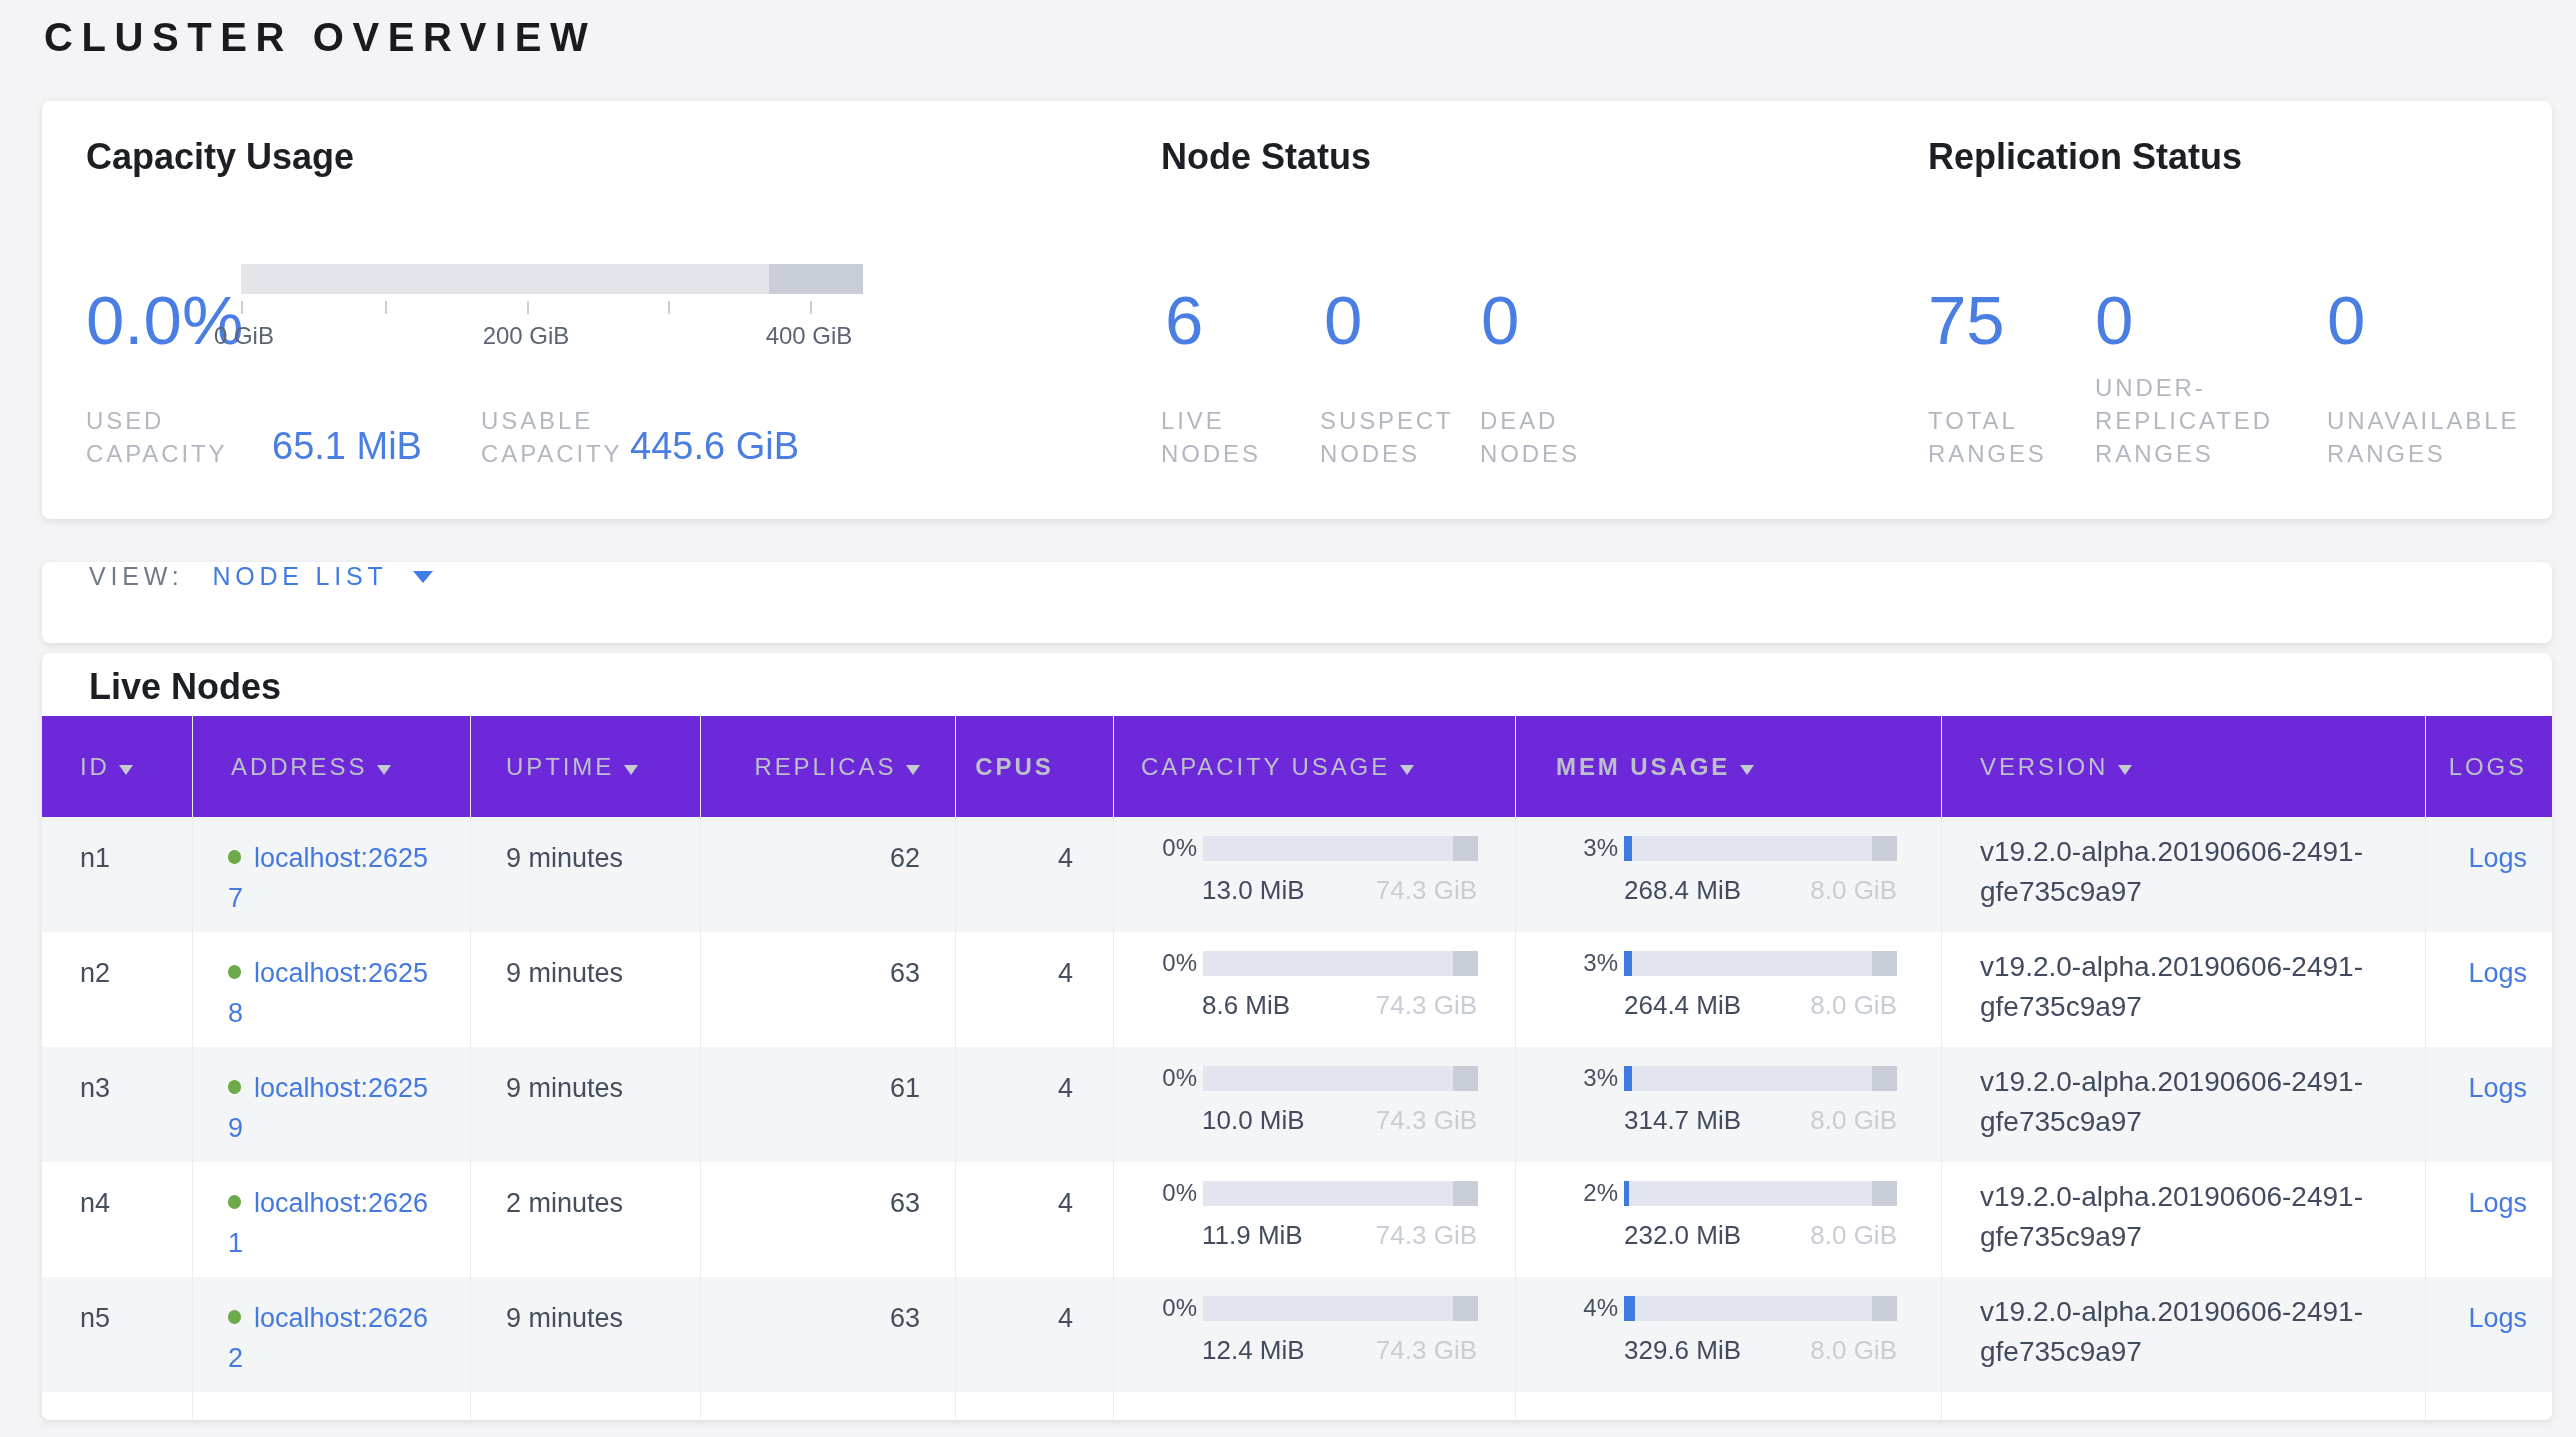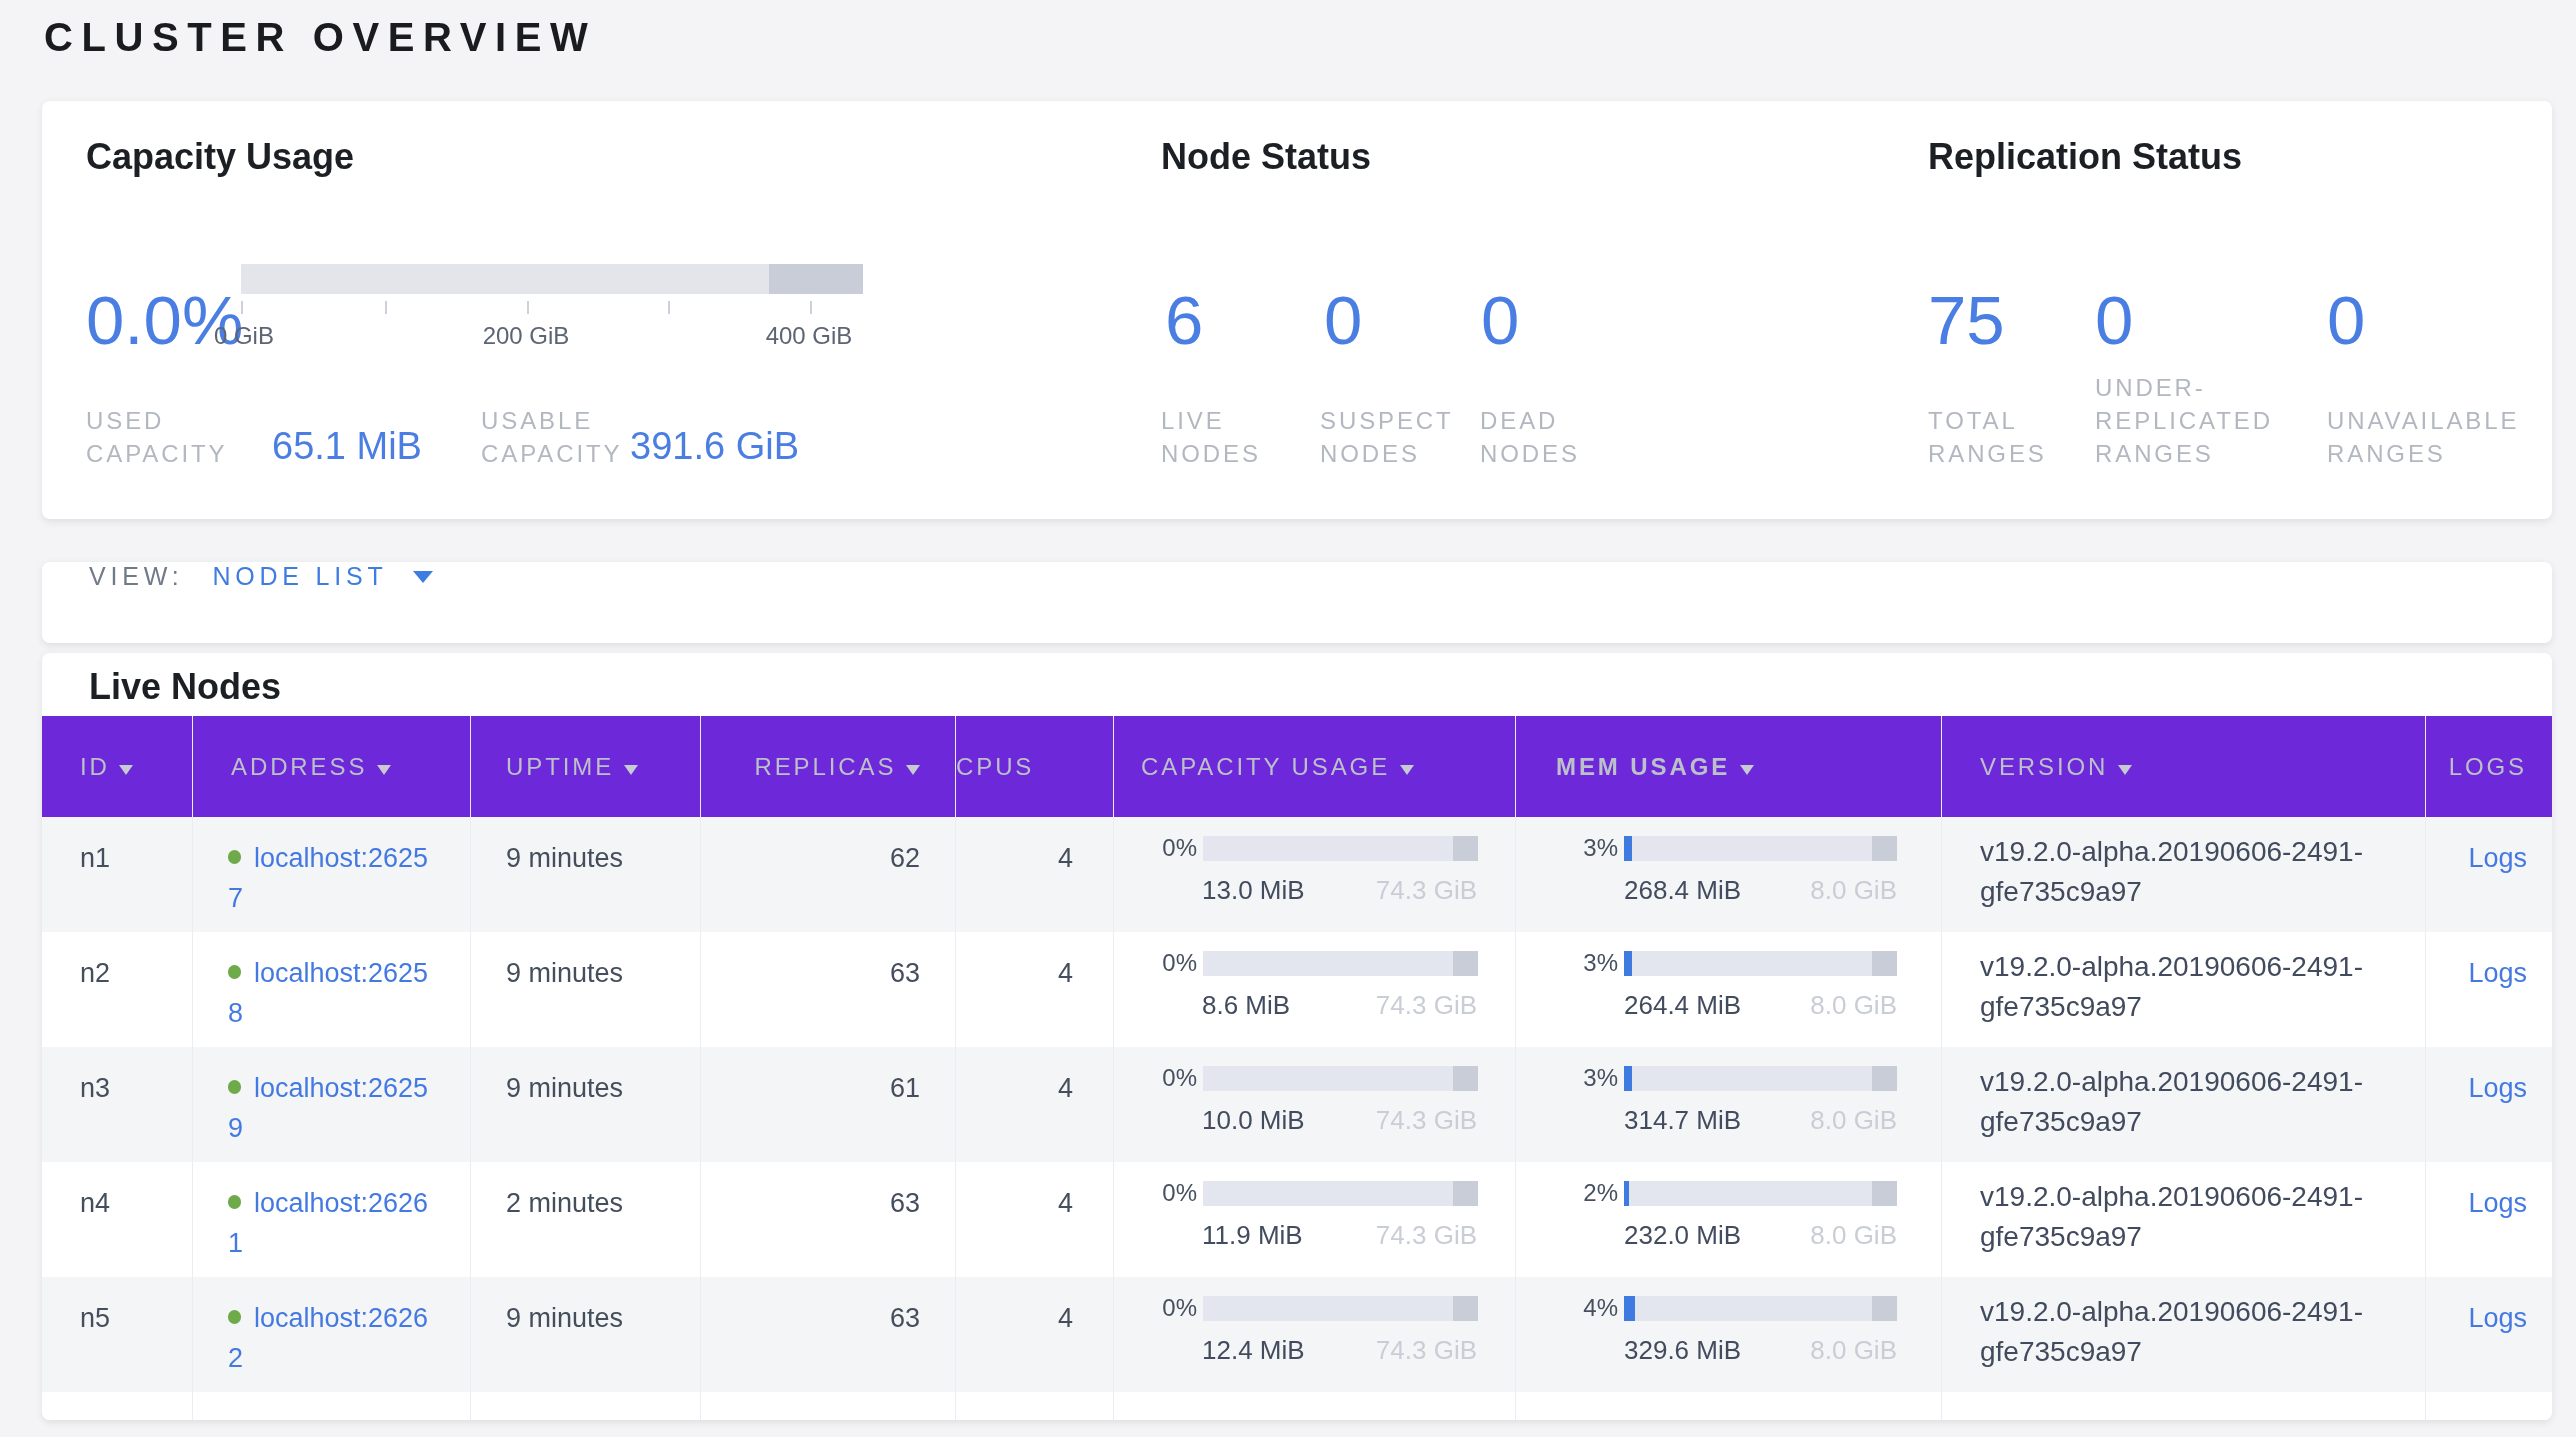--- a/index.html
+++ b/index.html
@@ -60,21 +60,21 @@
     height:101px; font-size:24px; font-weight:400; letter-spacing:2.9px; color:#bcc0c8;
     text-align:left; vertical-align:middle; background:#6d28d9; white-space:nowrap;
   }
   th + th, td + td { border-left:1.9px solid #ecedf0; }
   .sort-caret {
     display:inline-block; width:0; height:0; margin-left:9.6px;
     border-left:7.7px solid transparent; border-right:7.7px solid transparent;
     border-top:10.5px solid #c6cad1;
   }
   th.h-id{padding-left:38px;} th.h-addr{padding-left:38px;margin-left:43px;} th.h-uptime{padding-left:35px;}
-  th.h-repl{text-align:right;padding-right:35px;} th.h-cpus{text-align:left;padding-right:40px;}
+  th.h-repl{text-align:right;padding-right:35px;} th.h-cpus{text-align:center;padding-right:40px;font-weight:bold;}
   th.h-cap{padding-left:27px;} th.h-mem{padding-left:40px;font-weight:bold;} th.h-ver{padding-left:38px;}
   th.h-logs{text-align:right;padding-right:25px;}
 
   td { height:115px; vertical-align:top; font-size:27px; color:#454e5c; background:#fff; }
   tbody tr:nth-child(odd) td { background:#f4f5f7; }
   td.d-id{padding:21px 0 0 38px; line-height:40px;}
   td.d-addr{padding:21px 0 0 35px; line-height:40px;}
   td.d-uptime{padding:21px 0 0 35px; line-height:40px;}
   td.d-repl{text-align:right; padding:21px 35px 0 0; line-height:40px;}
   td.d-cpus{text-align:right; padding:40px 40px 0 0; line-height:1.9px;}
@@ -122,21 +122,21 @@
     <div class="tick"></div>
     <span class="tick-label t0">0 GiB</span>
     <span class="tick-label t200">200 GiB</span>
     <span class="tick-label t400">400 GiB</span>
   </div>
   <div class="stat-label" style="left:44px; top:303px">USED
 CAPACITY</div>
   <div class="stat-value" style="left:230px">65.1 MiB</div>
   <div class="stat-label" style="left:439px; top:303px">USABLE
 CAPACITY</div>
-  <div class="stat-value" style="left:588px">391.6 GiB</div>
+  <div class="stat-value" style="left:588px">445.6 GiB</div>
 
   <h2 class="sum-title" style="left:1119px">Node Status</h2>
   <div class="big-num" style="left:1123px">6</div>
   <div class="big-num" style="left:1282px">0</div>
   <div class="big-num" style="left:1439px">0</div>
   <div class="stat-label" style="left:1119px; top:303px">LIVE
 NODES</div>
   <div class="stat-label" style="left:1278px; top:303px">SUSPECT
 NODES</div>
   <div class="stat-label" style="left:1438px; top:303px">DEAD

